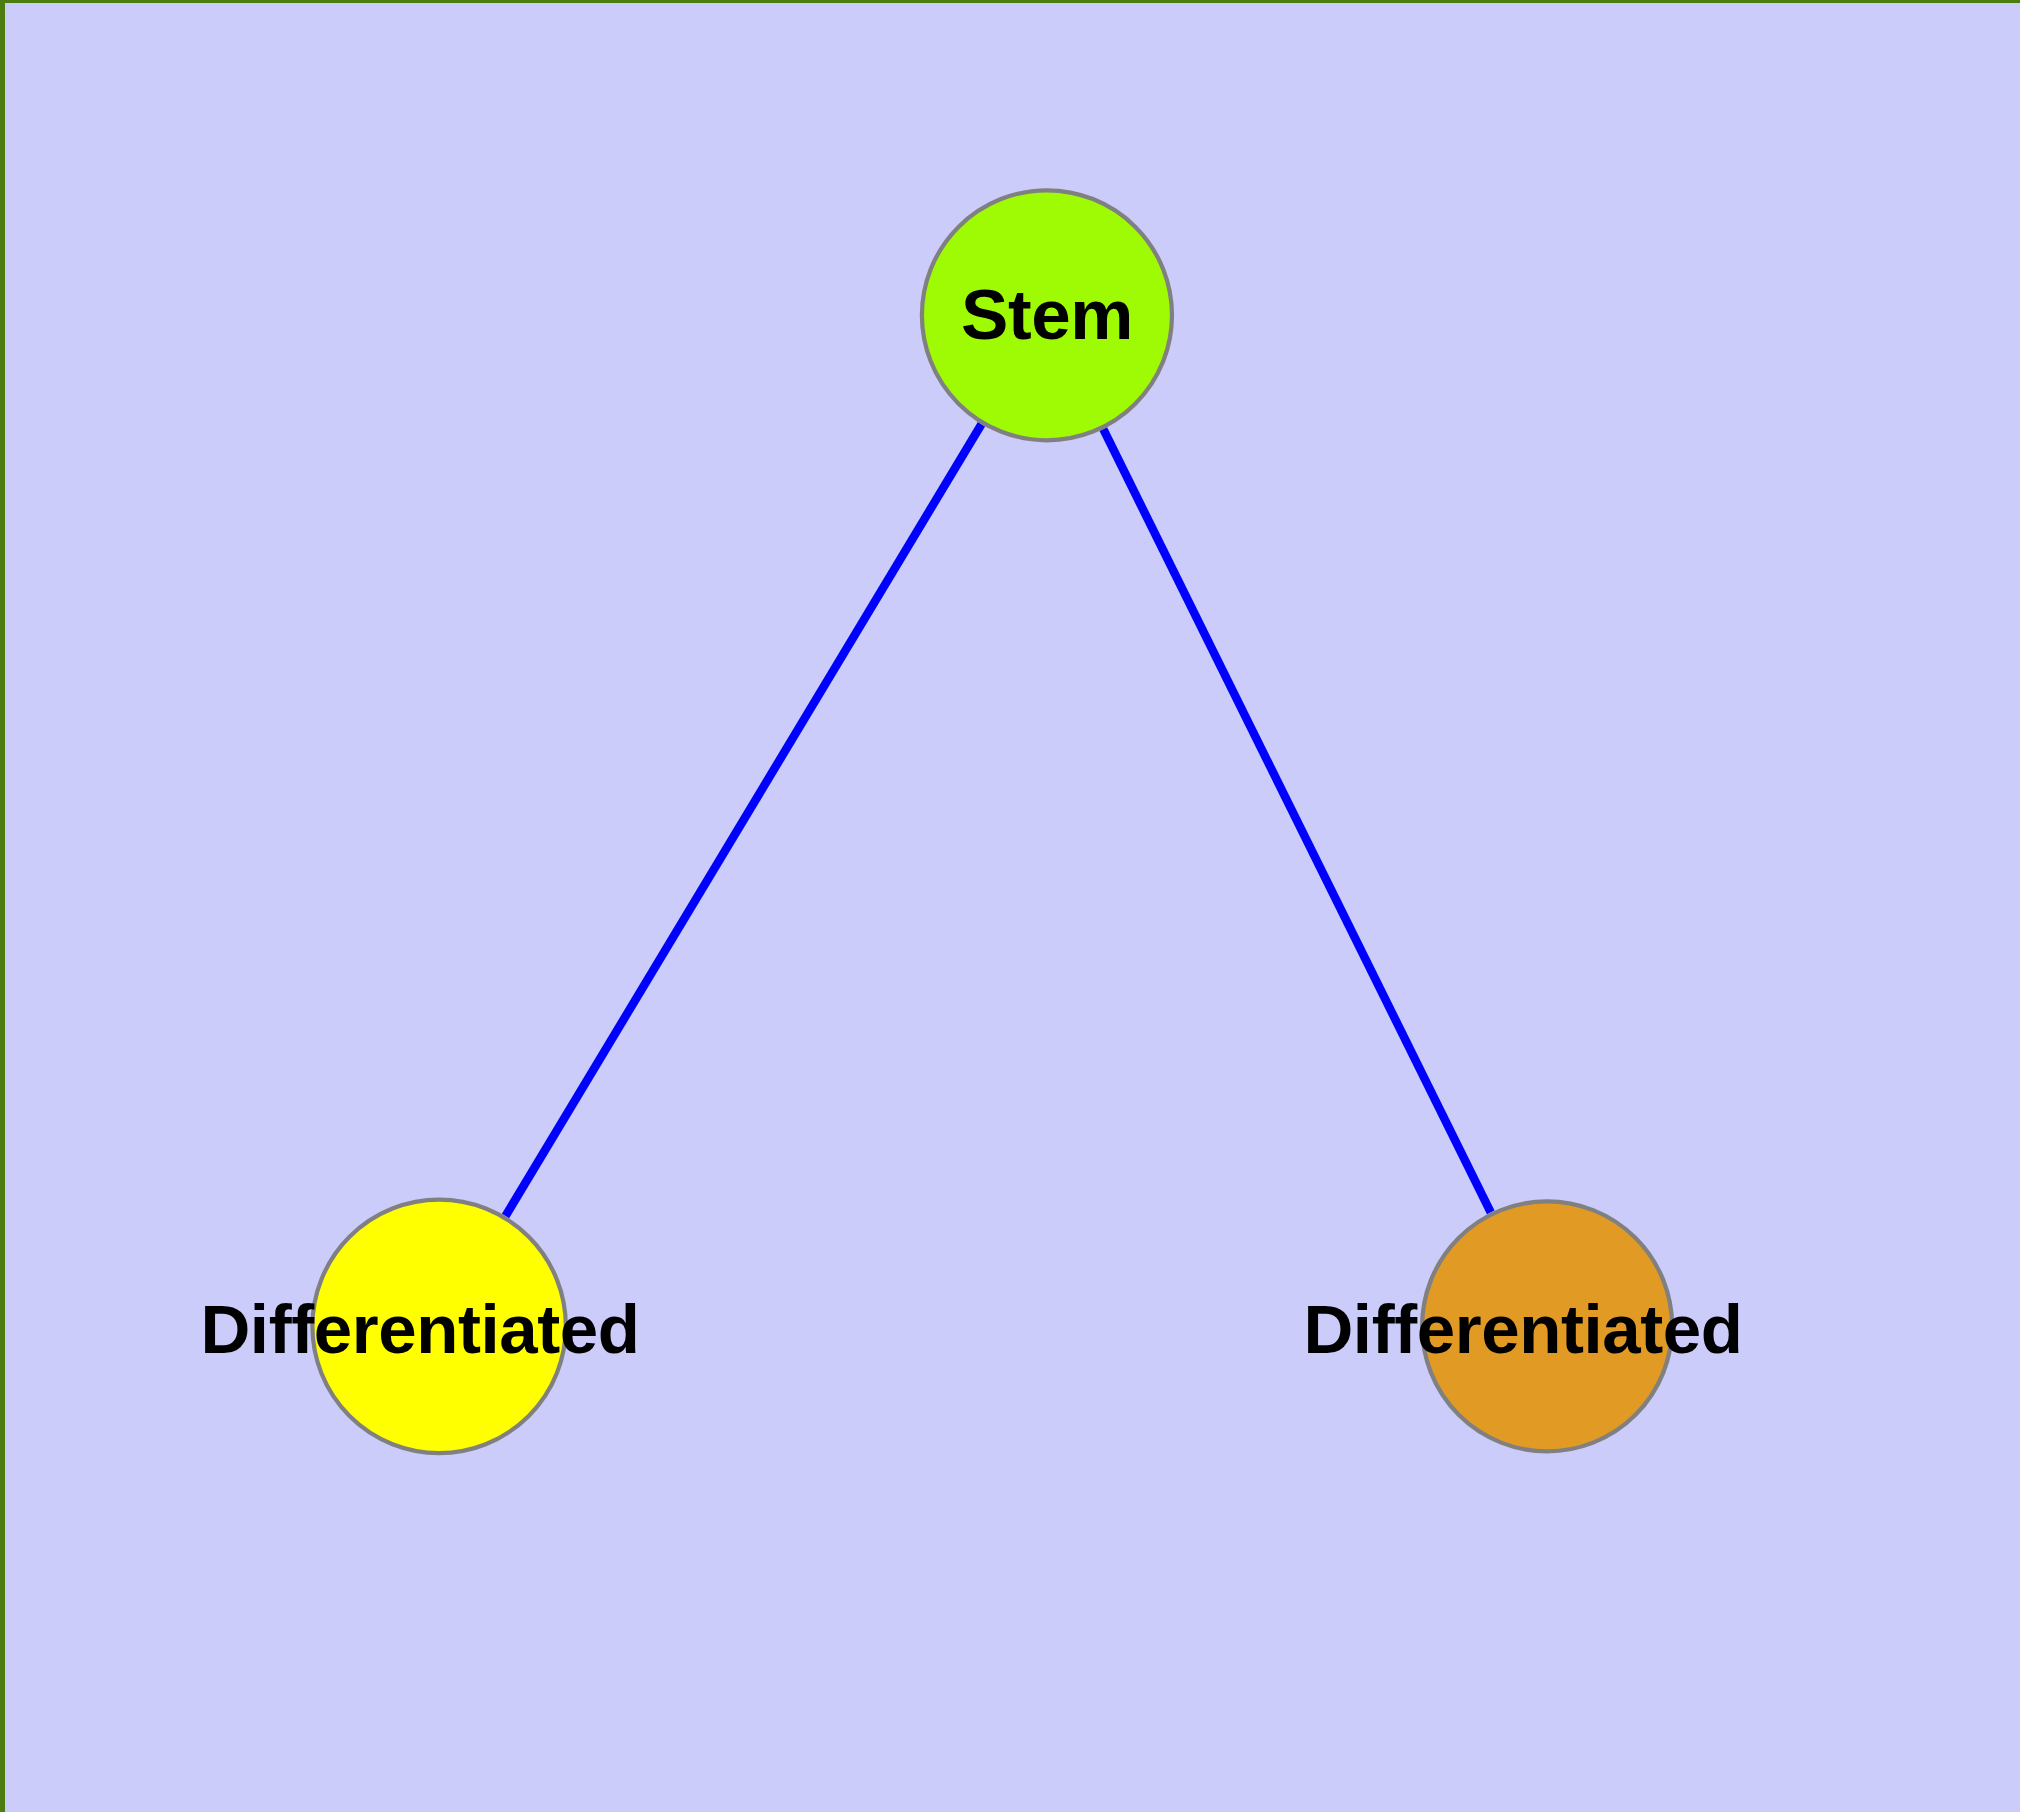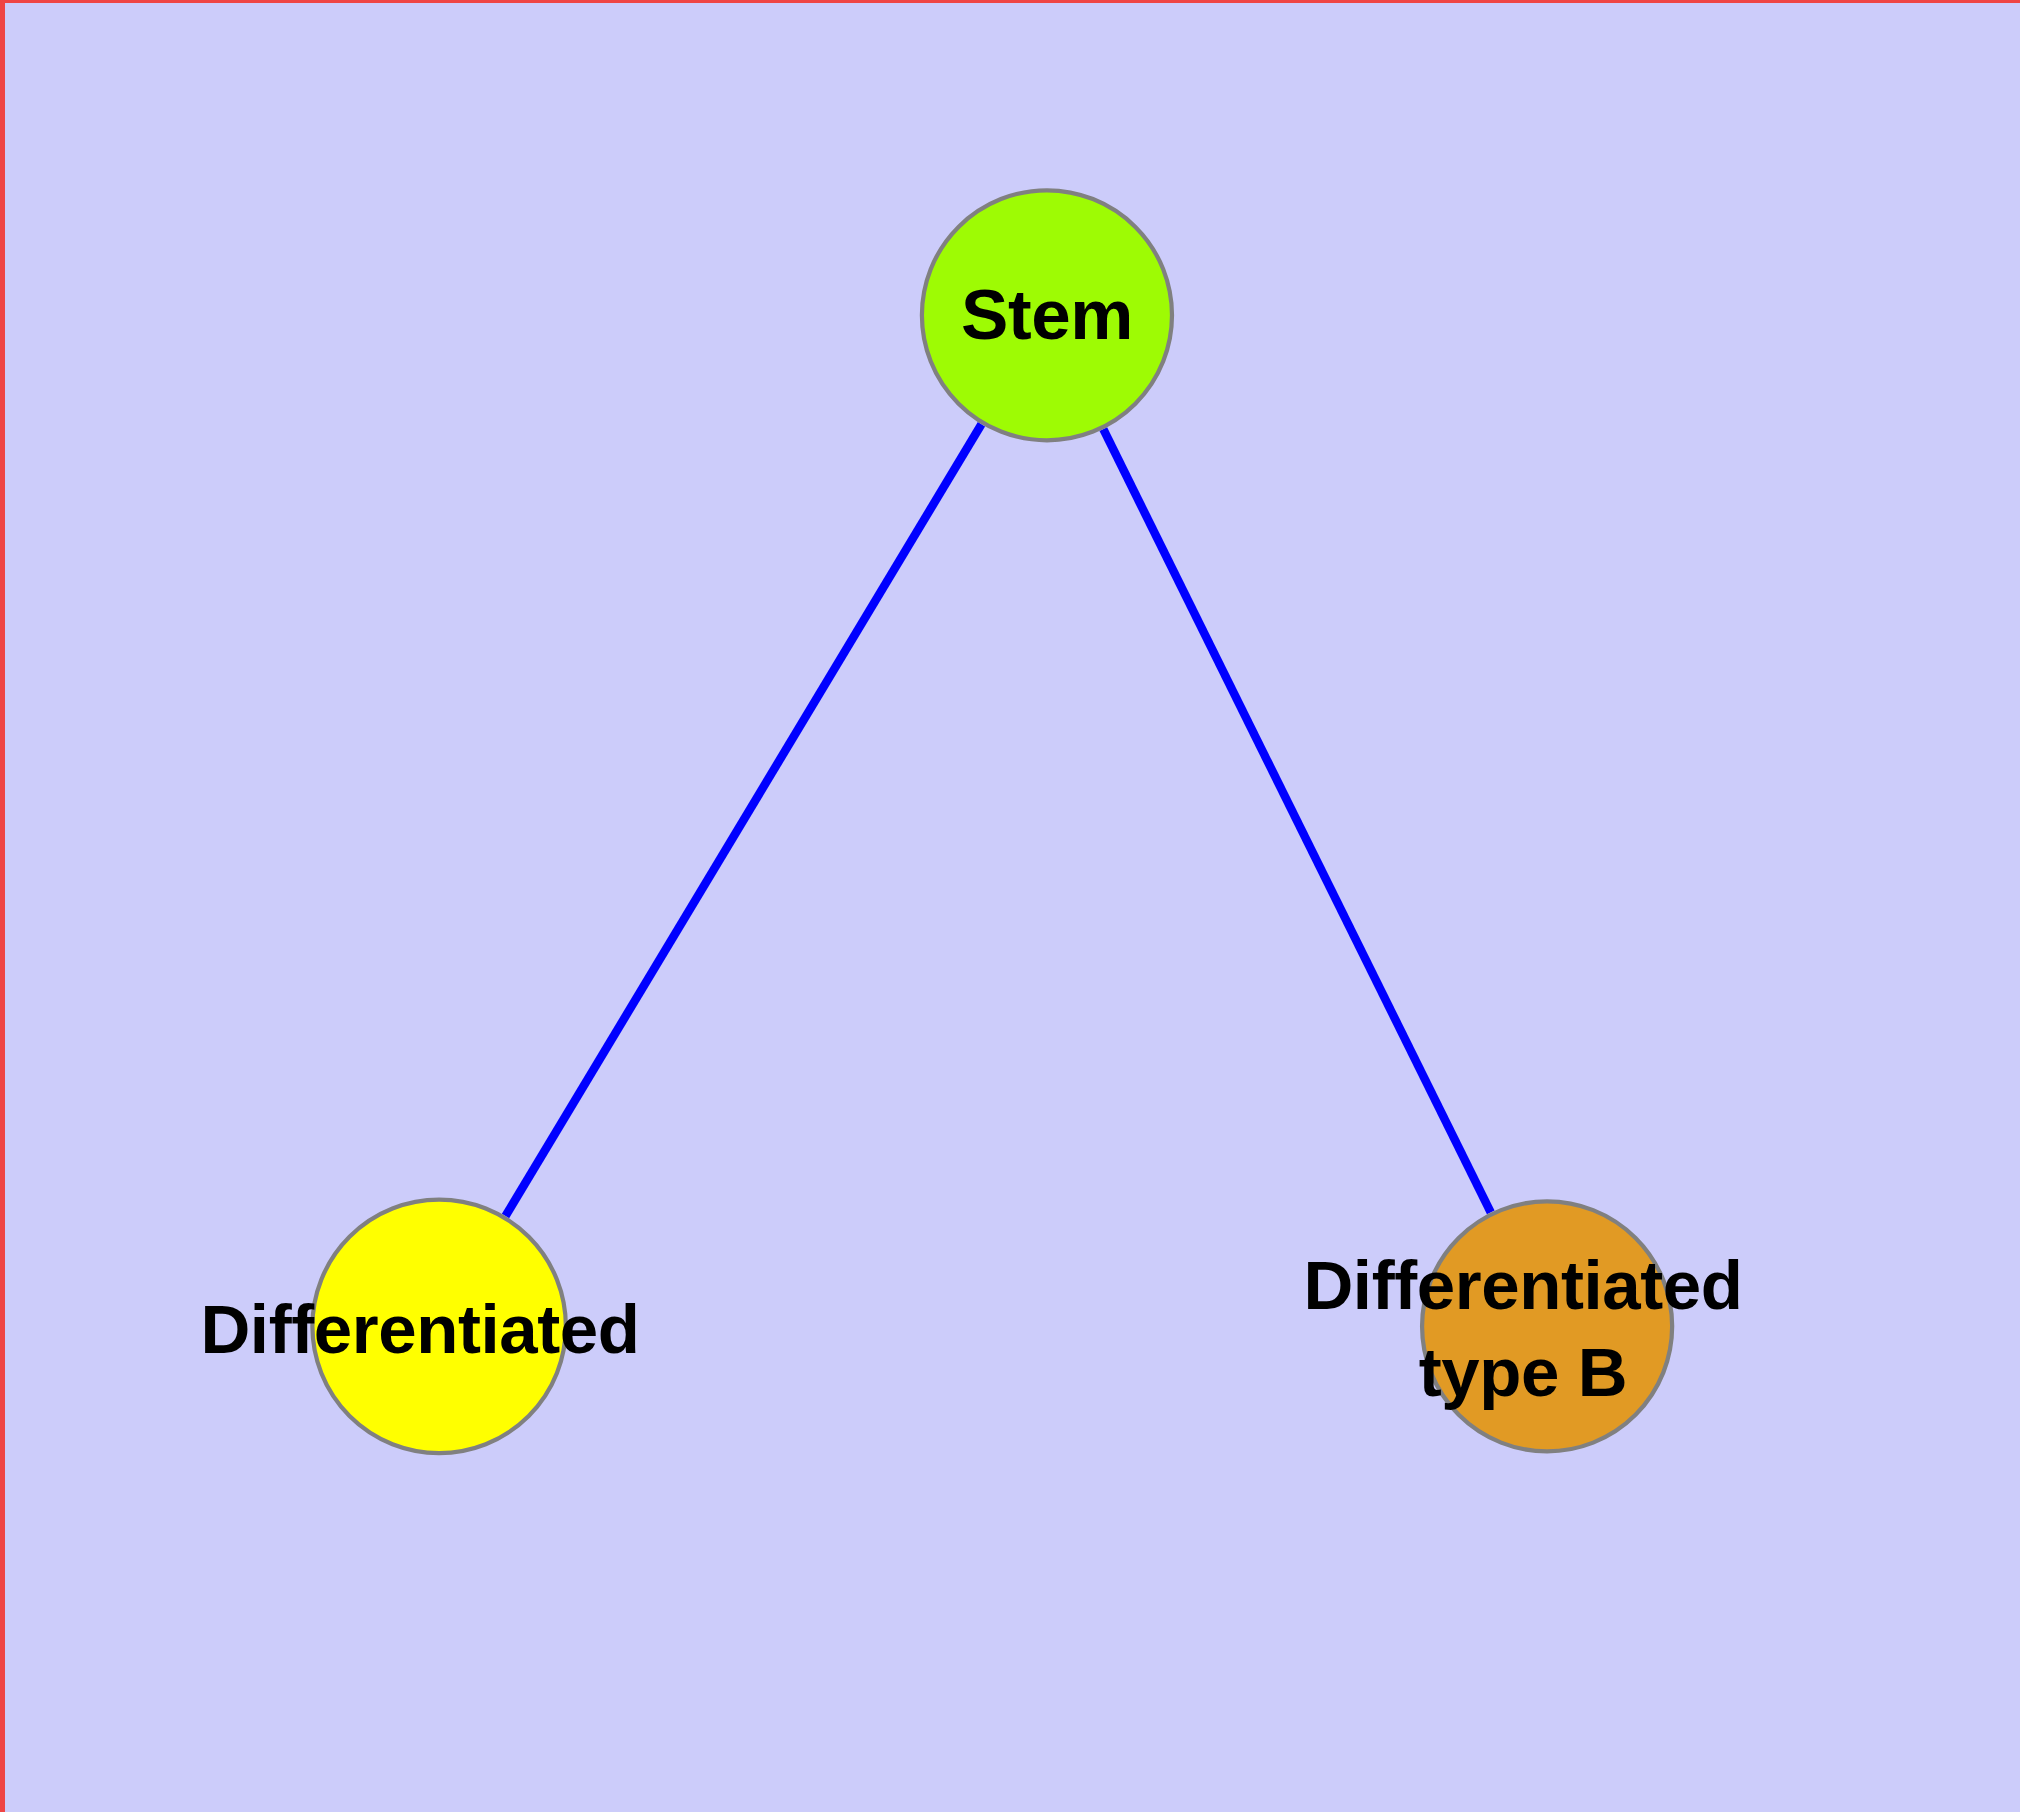--- a/index.html
+++ b/index.html
@@ -44,34 +44,34 @@
     transform: translate(-50%, -50%);
     pointer-events: none;
   }
   .node-label.single {
     font-size: 71px;
   }
 </style>
 </head>
 <body>
 
-<div id="canvas" style="background: #ef4444;">
+<div id="canvas" style="background: #4d7c0f;">
   <div id="plot-area" style="background: rgb(204, 204, 250);"></div>
 
   <svg id="graph-svg" viewBox="0 0 2384 2138" preserveAspectRatio="none" xmlns="http://www.w3.org/2000/svg">
     <g id="edge-layer">
         <line x1="1157.7305686398104" y1="500.5668502269265" x2="596.2996904449922" y2="1434.7189251033813" stroke="#0000ff" stroke-width="10" stroke-linecap="butt"></line>
         <line x1="1301.4953386966554" y1="506.45582892391496" x2="1758.5046613033446" y2="1430.544171076085" stroke="#0000ff" stroke-width="10" stroke-linecap="butt"></line>
       </g>
     <g id="node-layer">
         <circle cx="1235" cy="372" r="147.5" fill="#9efb04" stroke="#808080" stroke-width="5"></circle>
         <circle cx="518" cy="1565" r="149.5" fill="#ffff00" stroke="#808080" stroke-width="5"></circle>
         <circle cx="1825" cy="1565" r="147.5" fill="#e19a24" stroke="#808080" stroke-width="5"></circle>
       </g>
   </svg>
 
   <div id="label-layer">
       <div class="node-label single" style="left: 1047px; top: 315px; color: rgb(0, 0, 0);"><div>Stem</div></div>
       <div class="node-label" style="left: 420px; top: 1330px; color: rgb(0, 0, 0);"><div>Differentiated</div></div>
-      <div class="node-label" style="left: 1523px; top: 1330px; color: rgb(0, 0, 0);"><div>Differentiated</div><div>type B</div></div>
+      <div class="node-label" style="left: 1523px; top: 1330px; color: rgb(0, 0, 0);"><div>Differentiated</div></div>
     </div>
 </div>
 
 
 </body></html>

